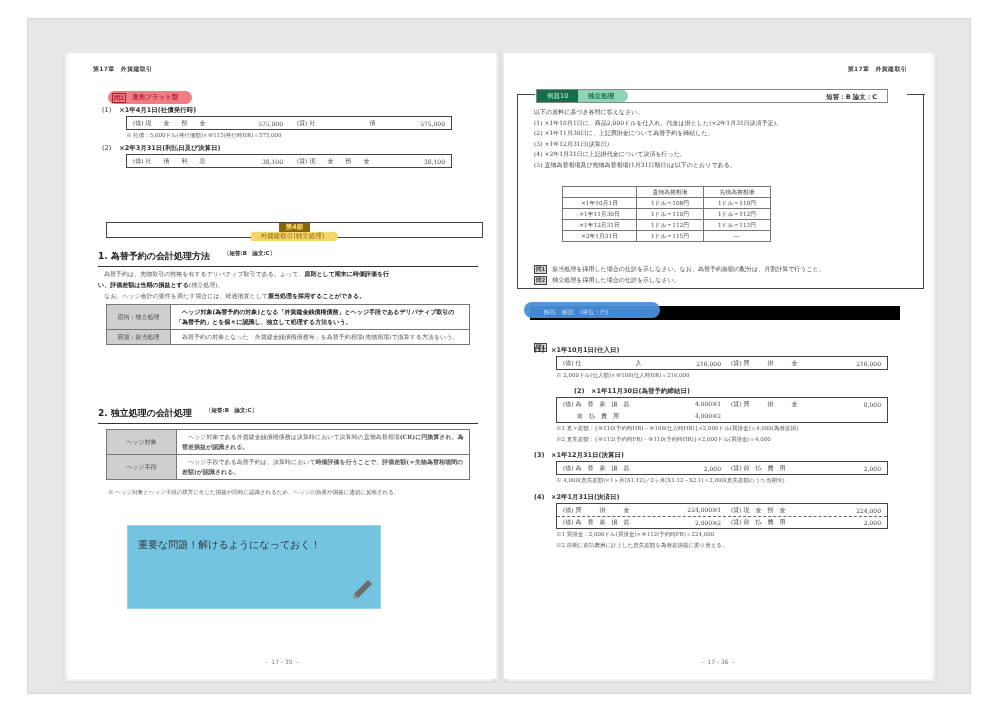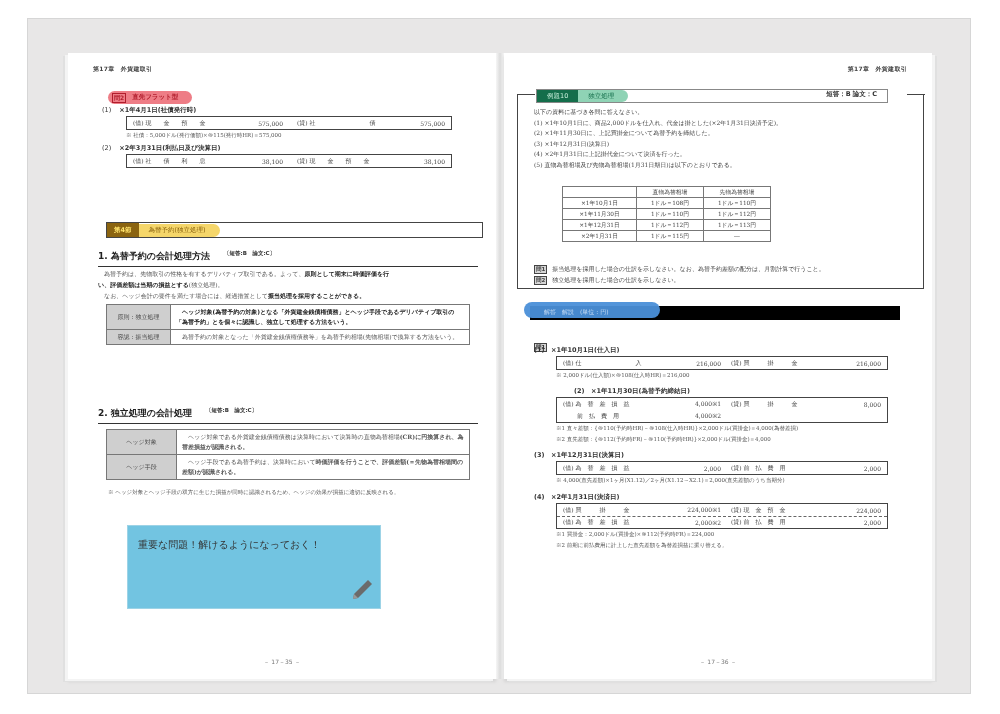--- a/index.html
+++ b/index.html
@@ -25,21 +25,21 @@
 
   .item-head { position: absolute; font-size: 6.5px; font-weight: bold; color: #333; display: flex; gap: 8px; }
   .item-head .num { font-weight: normal; }
 
   .journal { position: absolute; border: 1.5px solid #444; background: #fff; font-family: "DejaVu Serif", serif; font-size: 6px; color: #444; }
   .jrow { display: flex; align-items: center; height: 12px; padding: 0 6px; }
   .jrow.dash { border-top: 1px dashed #666; }
   .jrow span { white-space: pre; }
   .note { position: absolute; font-family: "DejaVu Serif", serif; font-size: 5.5px; color: #555; }
 
-  .section-bar { position: absolute; left: 38px; top: 169px; width: 377px; height: 16px; border: 1.5px solid #444; background: #fff; display: flex; align-items: center; }
+  .section-bar { position: absolute; left: 38px; top: 169px; width: 377px; height: 16px; border: 1.5px solid #444; background: #fff; display: flex; align-items: center; flex-direction: column; }
   .section-bar .sec-num { background: #8b6410; color: #ffe36b; font-size: 6.5px; font-weight: bold; height: 100%; display: flex; align-items: center; padding: 0 7px; }
   .section-bar .sec-title { background: #f5d66a; border-radius: 0 8px 8px 0; height: 13px; display: flex; align-items: center; padding: 0 14px 0 10px; font-size: 6.5px; color: #8b6410; margin-left: 0; }
 
   .h2 { position: absolute; left: 30px; width: 380px; border-bottom: 1.5px solid #333; padding-bottom: 3px; display: flex; align-items: flex-start; gap: 14px; }
   .h2 .t { font-size: 9px; font-weight: bold; color: #222; }
   .h2 .r { font-size: 5.5px; font-weight: bold; color: #333; }
 
   .para { position: absolute; left: 30px; width: 384px; font-family: "DejaVu Serif", serif; font-size: 6px; line-height: 11px; color: #555; }
   .para b { font-family: "DejaVu Sans", sans-serif; color: #222; }
 
@@ -50,23 +50,23 @@
   .deftable td.v.bold { font-family: "DejaVu Sans", sans-serif; font-weight: bold; color: #222; }
 
   .sticky { position: absolute; left: 59px; top: 472px; width: 254px; height: 84px; background: #72c4e1; border: 1px solid #9dd3e6; }
   .sticky .txt { position: absolute; left: 10px; top: 12px; font-size: 10px; color: #333; }
   .sticky .pencil { position: absolute; right: 6px; bottom: 6px; width: 24px; height: 24px; }
 
   
   .ex-frame { position: absolute; left: 13px; top: 42px; width: 407px; height: 194px; border: 1.5px solid #444; border-top: none; }
   .ex-frame::before { content: ""; position: absolute; left: -1.5px; top: -1px; width: 18px; border-top: 1.5px solid #444; }
   .ex-frame::after { content: ""; position: absolute; right: -1.5px; top: -1px; width: 18px; border-top: 1.5px solid #444; }
-  .ex-header { position: absolute; left: 32px; top: 36px; width: 352px; height: 14px; border: 1px solid #888; background: #fff; display: flex; align-items: flex-start; }
+  .ex-header { position: absolute; left: 32px; top: 36px; width: 352px; height: 14px; border: 1px solid #888; background: #fff; display: flex; align-items: flex-end; }
   .ex-header .ex-num { background: #146e4b; color: #c9f0dc; height: 100%; padding: 0 10px; font-size: 6.5px; display: flex; align-items: center; }
-  .ex-header .ex-title { background: #8fd3b5; color: #146e4b; height: 12px; border-radius: 0 7px 7px 0; padding: 0 14px 0 10px; font-size: 6.5px; display: flex; align-items: center; }
+  .ex-header .ex-title { background: #8fd3b5; color: #146e4b; height: 12px; border-radius: 0 7px 7px 0; padding: 0 14px 0 10px; font-size: 6.5px; display: flex; align-items: center; font-weight: bold; }
   .ex-header .ex-rank { margin-left: auto; padding-right: 10px; font-size: 6.5px; font-weight: bold; color: #333; display: flex; gap: 2px; }
 
   .ex-body { position: absolute; left: 30px; top: 54px; width: 380px; font-family: "DejaVu Serif", serif; font-size: 6px; color: #444; line-height: 10.5px; }
 
   .rate-table { position: absolute; left: 58px; top: 133px; border-collapse: collapse; border: 1.5px solid #444; font-family: "DejaVu Serif", serif; font-size: 5.8px; color: #444; }
   .rate-table td { border: 1px solid #777; height: 11px; text-align: center; padding: 0 4px; }
   .rate-table td:nth-child(1) { width: 74px; }
   .rate-table td:nth-child(2) { width: 67px; }
   .rate-table td:nth-child(3) { width: 67px; }
 
@@ -111,21 +111,21 @@
       <div class="jrow">
         <span style="width:110px">(借) 社　　債　　利　　息</span>
         <span style="width:40px;text-align:right">38,100</span>
         <span style="width:120px;padding-left:14px">(貸) 現　　金　　預　　金</span>
         <span style="width:42px;text-align:right">38,100</span>
       </div>
     </div>
 
     <div class="section-bar">
       <span class="sec-num">第4節</span>
-      <span class="sec-title">為替予約(独立処理)</span>
+      <span class="sec-title">外貨建取引(独立処理)</span>
     </div>
 
     <div class="h2" style="top:197px;">
       <span class="t">1. 為替予約の会計処理方法</span>
       <span class="r">〔短答:B　論文:C〕</span>
     </div>
 
     <div class="para" style="top:215px;">
       <span>　為替予約は、先物取引の性格を有するデリバティブ取引である。よって、</span><b>原則として期末に時価評価を行</b><br>
       <b>い、評価差額は当期の損益とする</b><span>(独立処理)。</span><br>

